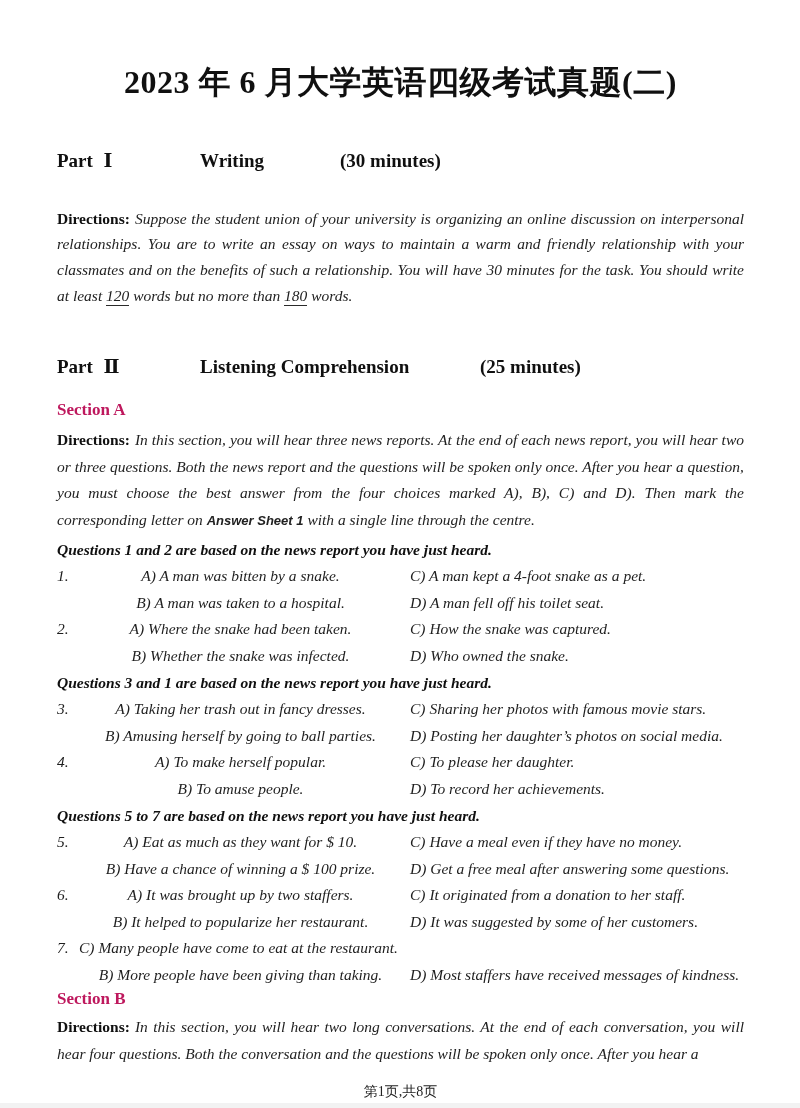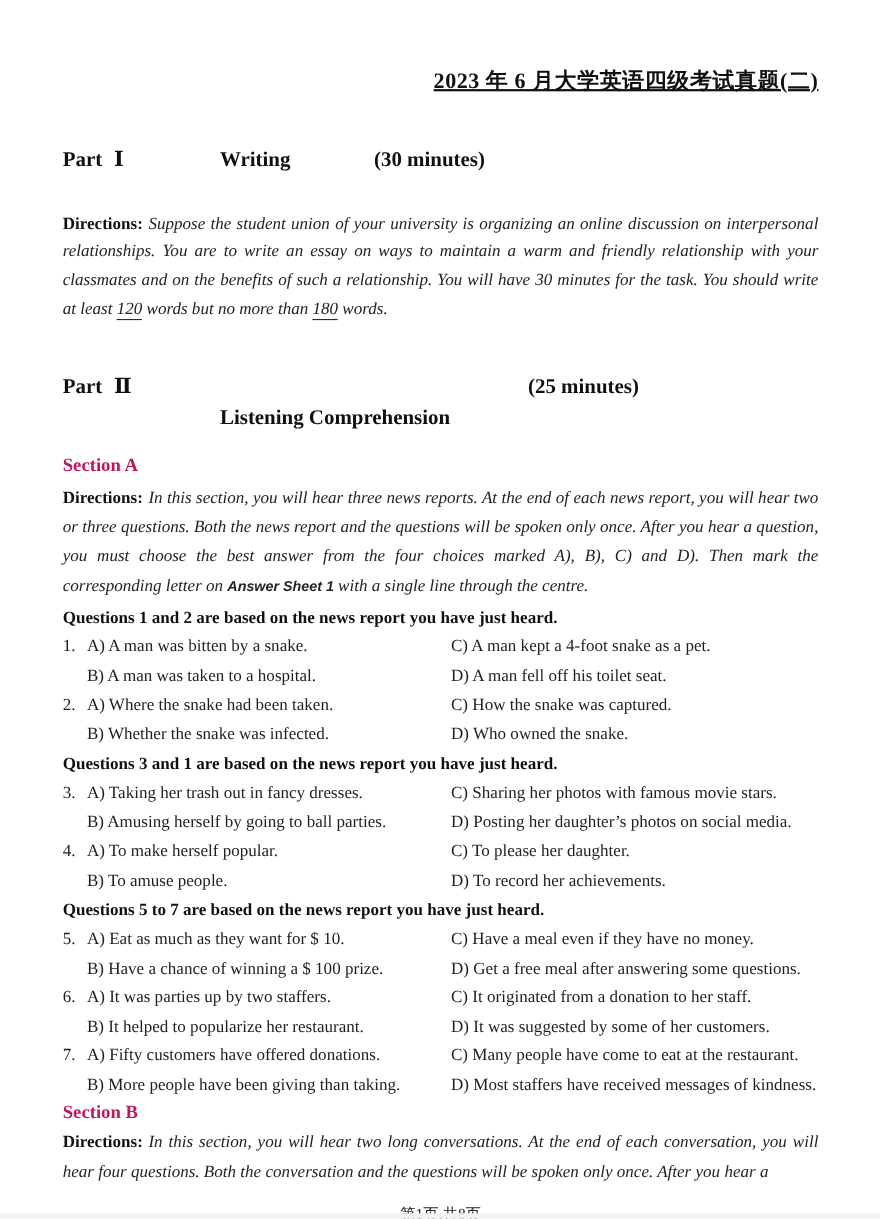--- a/index.html
+++ b/index.html
@@ -8,40 +8,39 @@
     background:#ffffff;
     color:#1e1e1e;
     font-family:"Liberation Serif","DejaVu Serif","DejaVu Sans",serif;
     overflow:hidden;
     position:relative;
   }
   .page { padding:62px 56px 0 57px; }
 
   .title {
     margin:0;
-    font-size:20px;
-    font-weight:700;
-    text-align:right;
+    font-size:32px;
+    font-weight:700;
+    text-align:center;
     color:#101010;
     letter-spacing:0.5px;
     line-height:1.25;
-    text-decoration:underline;
   }
 
   .part-row {
     display:flex;
     margin-top:47px;
     font-size:19px;
     font-weight:700;
     color:#101010;
     line-height:1.25;
   }
   .part-label { width:143px; word-spacing:6px; }
   .p1-name { width:140px; }
-  .p2-name { width:280px;margin-top:28px; }
+  .p2-name { width:280px; }
 
   .directions {
     margin:33px 0 0 0;
     font-size:15.5px;
     font-style:italic;
     text-align:justify;
     line-height:25.6px;
     color:#222222;
   }
   .dir-label {
@@ -62,29 +61,29 @@
   }
   .section-heading.sb { margin-top:0; }
 
   .group-heading {
     margin:0;
     font-size:15.5px;
     font-weight:700;
     color:#101010;
     line-height:27px;
   }
-  .questions-block { margin-top:2px; }
+  .questions-block { margin-top:2px;font-style:italic; }
 
   .q-row {
     display:flex;
     font-size:15.5px;
     line-height:26.5px;
   }
   .q-num   { width:22px; flex:none; }
-  .opt-left  { width:331px; flex:none; padding-right:8px; box-sizing:border-box; }
+  .opt-left  { width:331px; flex:none; padding-right:8px; box-sizing:border-box;text-align:center; }
   .opt-right { flex:1; }
 
   .answer-sheet {
     font-family:"Liberation Sans","DejaVu Sans",sans-serif;
     font-weight:700;
     font-size:13px;
   }
   .u {
     border-bottom:1.2px solid #2a2a2a;
     padding-bottom:1px;
@@ -197,34 +196,33 @@
       <div class="q-row">
         <span class="q-num"></span>
         <span class="opt-left">B) Have a chance of winning a $ 100 prize.</span>
         <span class="opt-right">D) Get a free meal after answering some questions.</span>
       </div>
     </div>
 
     <div>
       <div class="q-row">
         <span class="q-num">6.</span>
-        <span class="opt-left">A) It was parties up by two staffers.</span>
+        <span class="opt-left">A) It was brought up by two staffers.</span>
         <span class="opt-right">C) It originated from a donation to her staff.</span>
       </div>
       <div class="q-row">
         <span class="q-num"></span>
         <span class="opt-left">B) It helped to popularize her restaurant.</span>
         <span class="opt-right">D) It was suggested by some of her customers.</span>
       </div>
     </div>
 
     <div>
       <div class="q-row">
         <span class="q-num">7.</span>
-        <span class="opt-left">A) Fifty customers have offered donations.</span>
         <span class="opt-right">C) Many people have come to eat at the restaurant.</span>
       </div>
       <div class="q-row">
         <span class="q-num"></span>
         <span class="opt-left">B) More people have been giving than taking.</span>
         <span class="opt-right">D) Most staffers have received messages of kindness.</span>
       </div>
     </div>
 
   </div>

